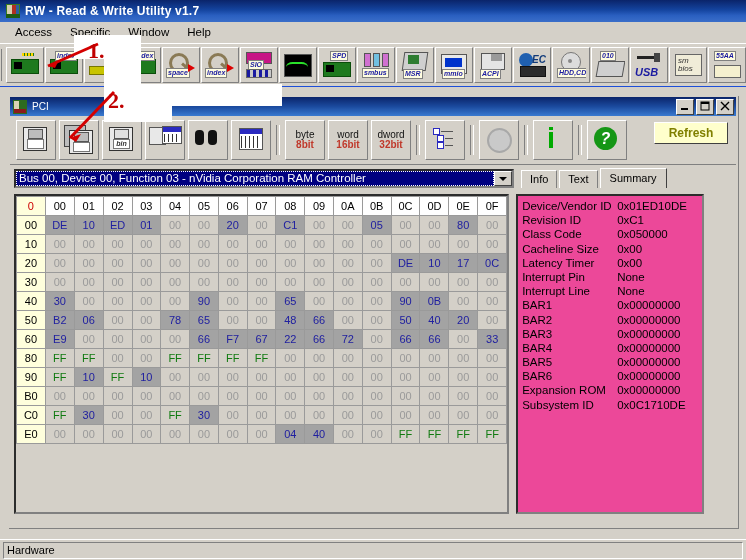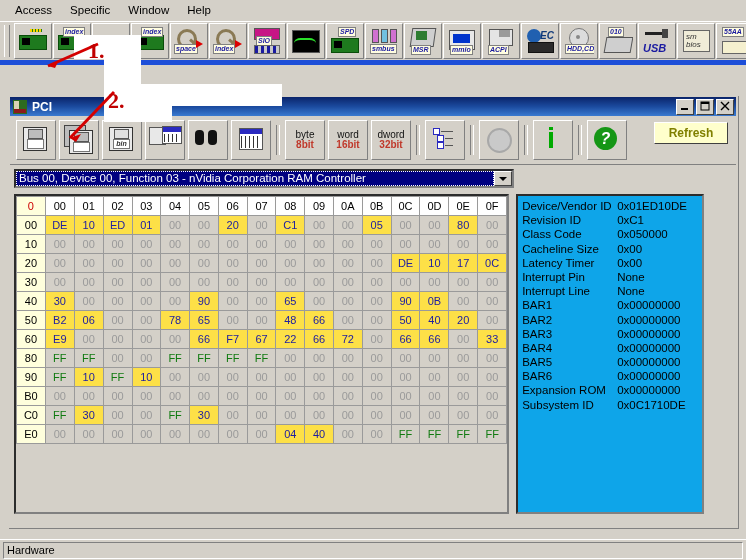--- a/index.html
+++ b/index.html
@@ -22,23 +22,24 @@
   .titlebar .tb-text{color:#fff;font-weight:bold;font-size:12px;letter-spacing:.2px;}
 
   
   .menubar{height:20px;background:#d4d0c8;display:flex;align-items:center;padding-left:6px;
            border-bottom:1px solid #d4d0c8;}
   .menubar .mi{padding:2px 9px;color:#000;font-size:11.5px;}
 
   
   .toolbar{
     height:44px;background:#d4d0c8;
-    border-top:1px solid #fff;border-bottom:5px solid #1d4ed8;
+    border-top:1px solid #fff;border-bottom:1px solid #1d4ed8;
     display:flex;align-items:center;padding-left:4px;gap:1px;
     box-sizing:border-box;
+    justify-content:flex-end;
   }
   .grip{width:4px;height:32px;margin-right:3px;flex:none;
         border-left:1px solid #fff;border-right:1px solid #808080;}
   .tbtn{
     width:36px;height:34px;flex:none;
     background:#d4d0c8;
     border:1px solid #d4d0c8;
     display:flex;align-items:center;justify-content:center;
     position:relative;
   }
@@ -89,21 +90,21 @@
      color:#fff;font-weight:bold;font-size:16px;text-align:center;line-height:23px;}
 
   
   .pciwin{position:absolute;left:8px;top:95px;width:730px;height:433px;
      background:#d4d0c8;border:2px solid #d4d0c8;box-sizing:border-box;
      box-shadow:1px 1px 0 #808080;}
   .pciwin .wtitle{
     height:19px;background:linear-gradient(to bottom,#0a246a 0%,#1b4a9e 50%,#3a7ad0 100%);
     display:flex;align-items:center;padding-left:3px;}
   .wtitle .wicon{width:14px;height:14px;margin-right:5px;flex:none;}
-  .wtitle .wtxt{color:#fff;font-weight:bold;font-size:12px;flex:1;}
+  .wtitle .wtxt{color:#fff;font-weight:normal;font-size:10px;flex:1;}
   .wbtns{display:flex;gap:2px;padding-right:2px;}
   .wbtn{width:16px;height:14px;background:#d4d0c8;border:1px solid #fff;
       border-right-color:#404040;border-bottom-color:#404040;
       font-size:9px;text-align:center;line-height:12px;color:#000;position:relative;}
 
   .pcitoolbar{height:48px;display:flex;align-items:center;padding-left:6px;gap:3px;
      border-bottom:1px solid #808080;position:relative;}
   .pbtn{width:38px;height:38px;flex:none;background:#d4d0c8;
      border:1px solid #d4d0c8;display:flex;align-items:center;justify-content:center;position:relative;}
   .pbtn.raised{border-top-color:#fff;border-left-color:#fff;border-right-color:#808080;border-bottom-color:#808080;}
@@ -133,26 +134,26 @@
   .body{display:flex;padding:6px 0 0 4px;}
   .gridwrap{width:500px;height:320px;border:2px inset #808080;background:#d4d0c8;box-sizing:border-box;overflow:hidden;}
   table.hex{border-collapse:collapse;font-family:"Liberation Sans","DejaVu Sans",sans-serif;font-size:11px;}
   table.hex td,table.hex th{
      border:1px solid #9a9a9a;width:30px;height:19px;text-align:center;padding:0;font-weight:normal;
      box-sizing:border-box;}
   table.hex th.corner{background:#ffffdc;color:#c00;width:30px;}
   table.hex th.colh{background:#fff;color:#000;}
   table.hex th.rowh{background:#ffffdc;color:#000;}
   table.hex td.zero{color:#9a9a9a;background:#d4d0c8;}
-  table.hex td.val{color:#2020a0;background:#fde047;}
+  table.hex td.val{color:#2020a0;background:#a3a3a3;}
   table.hex td.ff{color:#107a10;background:#d4d0c8;}
 
   
   .rightcol{margin-left:7px;width:222px;}
-  .infobox{width:188px;height:320px;border:2px inset #808080;background:#0ea5e9;box-sizing:border-box;
+  .infobox{width:188px;height:320px;border:2px inset #808080;background:#ec4899;box-sizing:border-box;
      padding:3px 0 0 4px;overflow:hidden;}
   .irow{display:flex;height:14.2px;line-height:14.2px;font-size:11.5px;color:#000;}
   .irow .k{width:95px;}
   .irow .v{}
 
   
   .statusbar{position:absolute;left:0;bottom:0;width:746px;height:20px;background:#d4d0c8;
      border-top:1px solid #fff;display:flex;}
   .statusbar .cell{margin:2px 3px;height:15px;flex:1;border:1px solid #808080;border-right-color:#fff;border-bottom-color:#fff;
      font-size:11px;line-height:15px;padding-left:3px;}
@@ -161,20 +162,32 @@
   .callout{position:absolute;background:#fff;z-index:40;}
   .cnum{position:absolute;z-index:42;color:#c00000;font-size:22px;font-weight:bold;
         font-family:"Liberation Serif","DejaVu Serif",serif;}
   .arrowsvg{position:absolute;z-index:41;}
 </style>
 </head>
 <body>
 
 <div class="app">
 
+  <div class="titlebar">
+    <span class="tb-icon">
+      <svg width="16" height="16" viewBox="0 0 16 16">
+        <rect x="1" y="1" width="14" height="14" fill="#3b7a1e"></rect>
+        <rect x="2" y="2" width="5" height="12" fill="#d8d0b0"></rect>
+        <rect x="7" y="2" width="4" height="12" fill="#b03020"></rect>
+        <rect x="11" y="2" width="3" height="12" fill="#2a5f9e"></rect>
+        <rect x="1" y="11" width="14" height="4" fill="#1e5c12"></rect>
+      </svg>
+    </span>
+    <span class="tb-text">RW - Read &amp; Write Utility v1.7</span>
+  </div>
 
   <div class="menubar">
     <span class="mi">Access</span>
     <span class="mi">Specific</span>
     <span class="mi">Window</span>
     <span class="mi">Help</span>
   </div>
 
   <div class="toolbar">
     <span class="grip"></span>
@@ -440,20 +453,25 @@
 
       <div class="refresh">Refresh</div>
     </div>
 
     <div class="devrow">
       <div class="combo">
         <span class="val">Bus 00, Device 00, Function 03 - nVidia Corporation RAM Controller</span>
         <span class="arrow">
             <span></span>
           </span>
+      </div>
+      <div class="tabs">
+        <span class="tab">Info</span>
+        <span class="tab">Text</span>
+        <span class="tab active">Summary</span>
       </div>
     </div>
 
     <div class="body">
       <div class="gridwrap">
         <table class="hex" id="hextable">
             <tbody>
               <tr>
                 <th class="corner">0</th>
                 <th class="colh">00</th>

